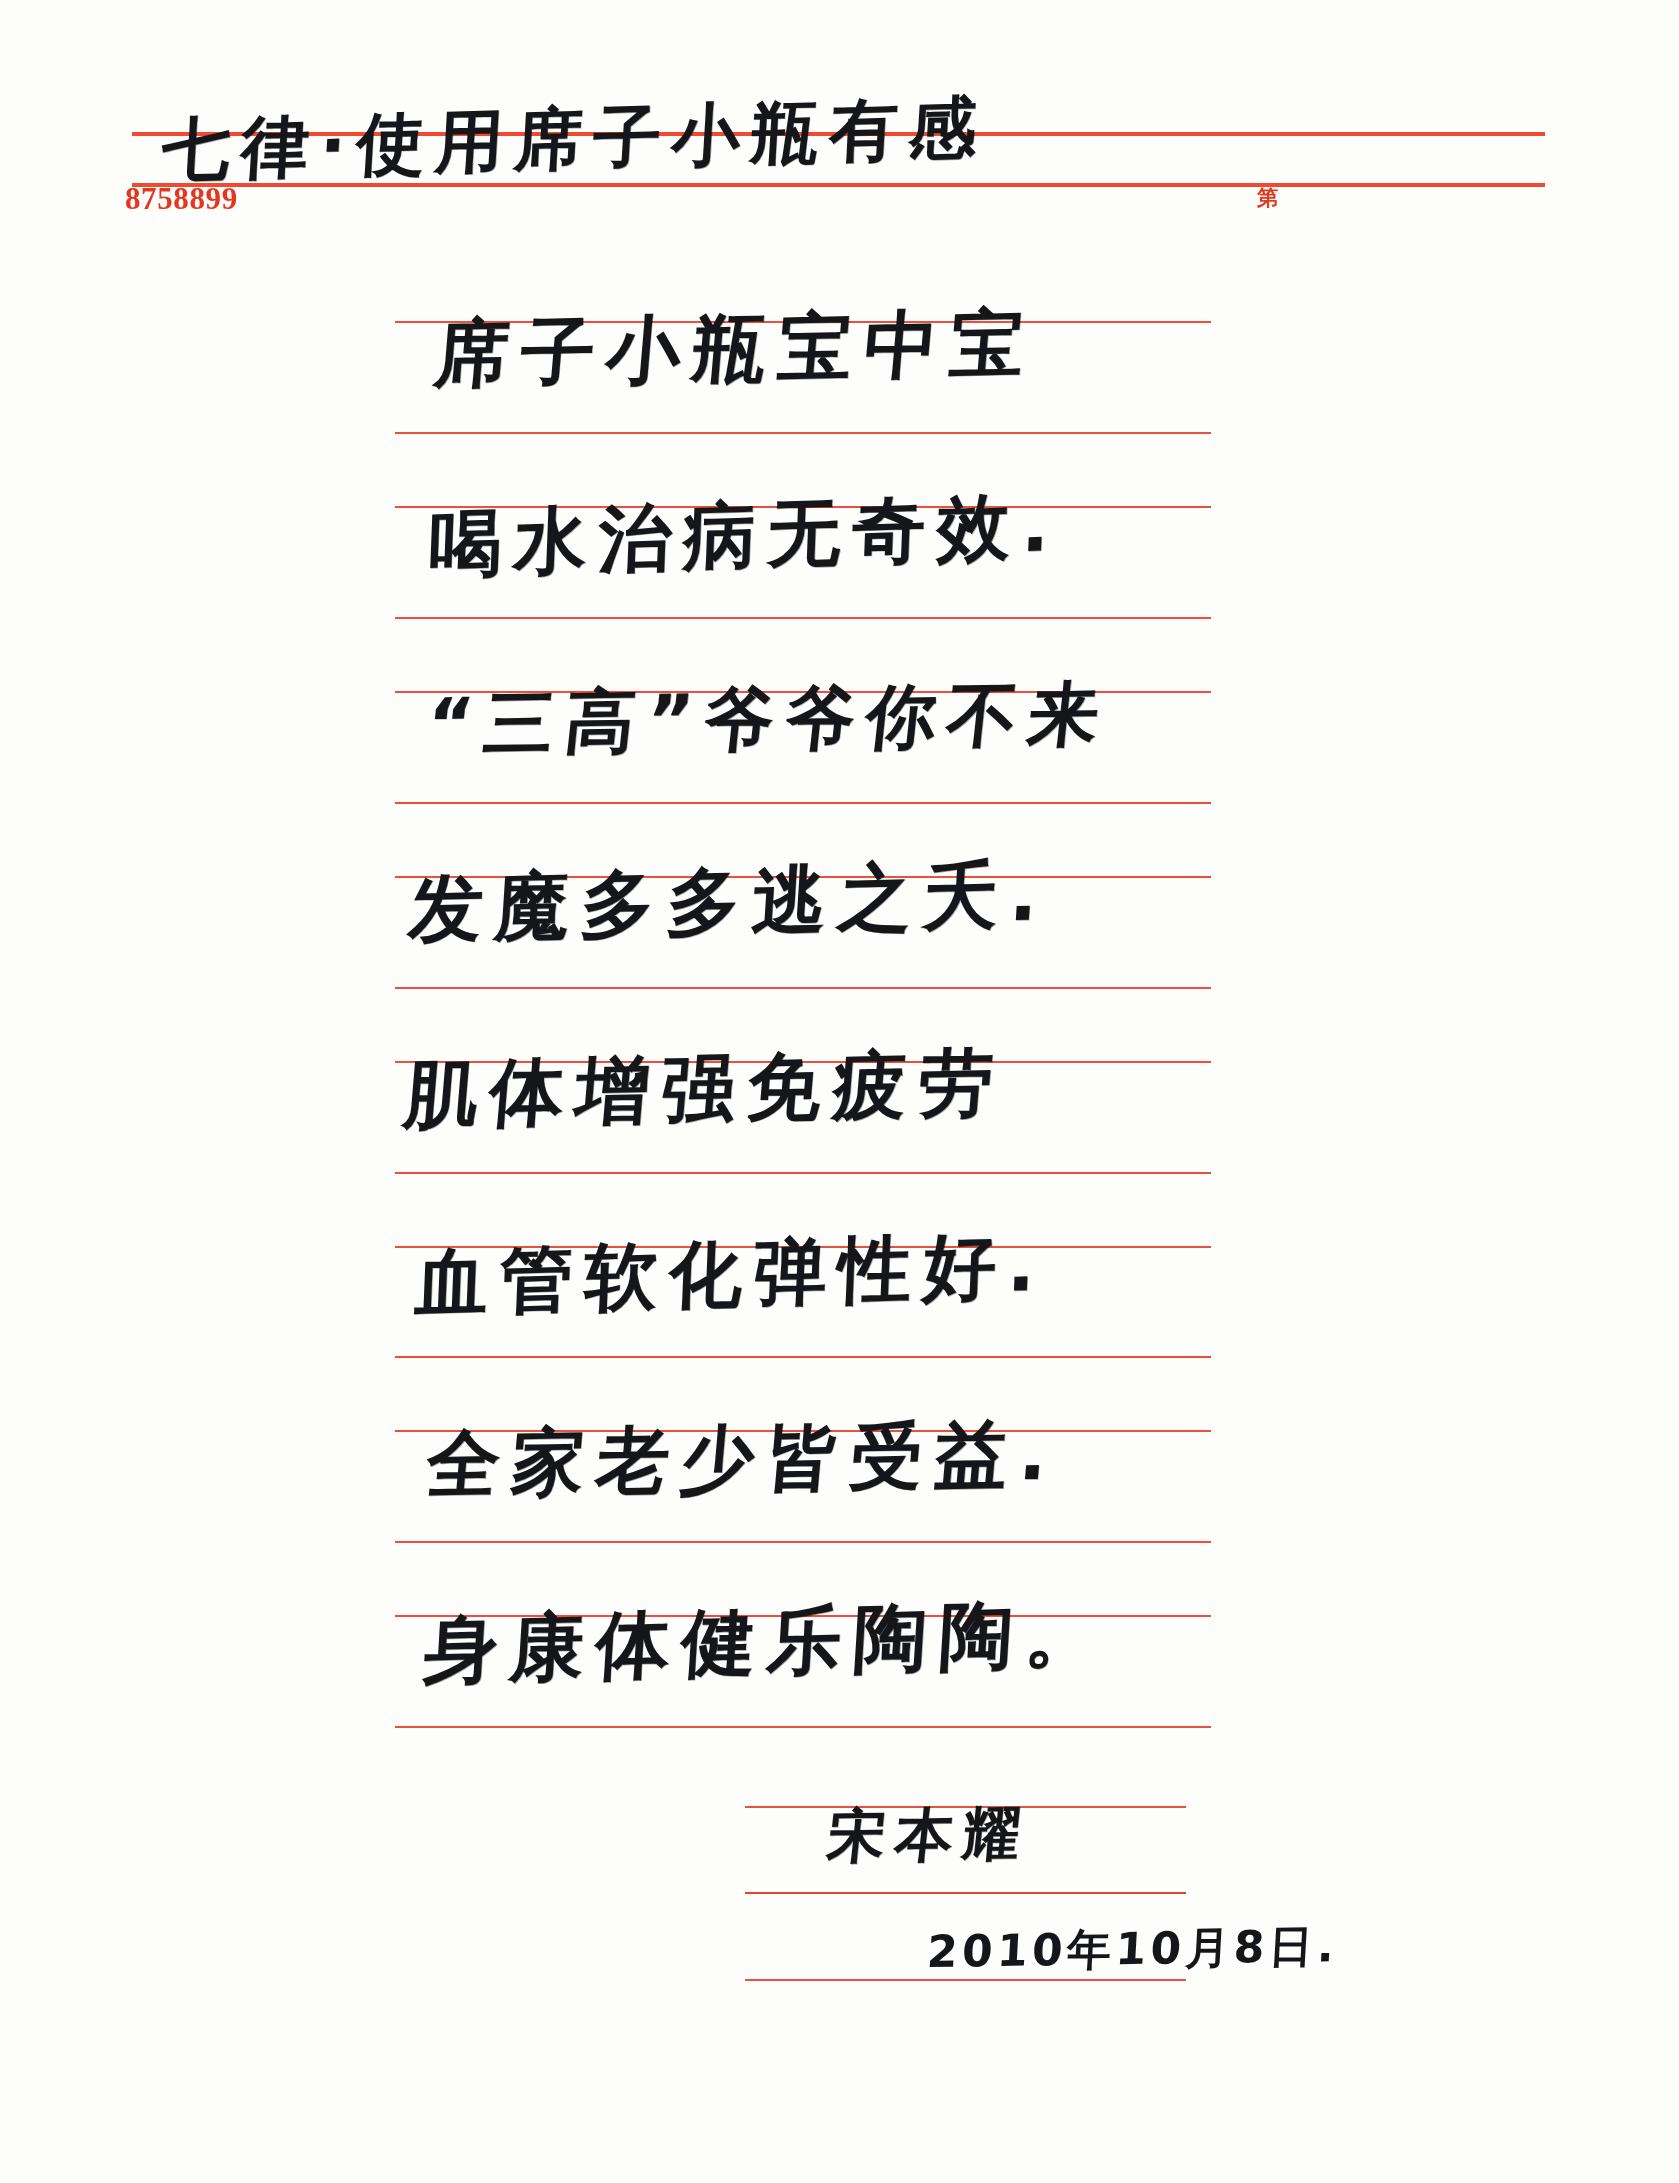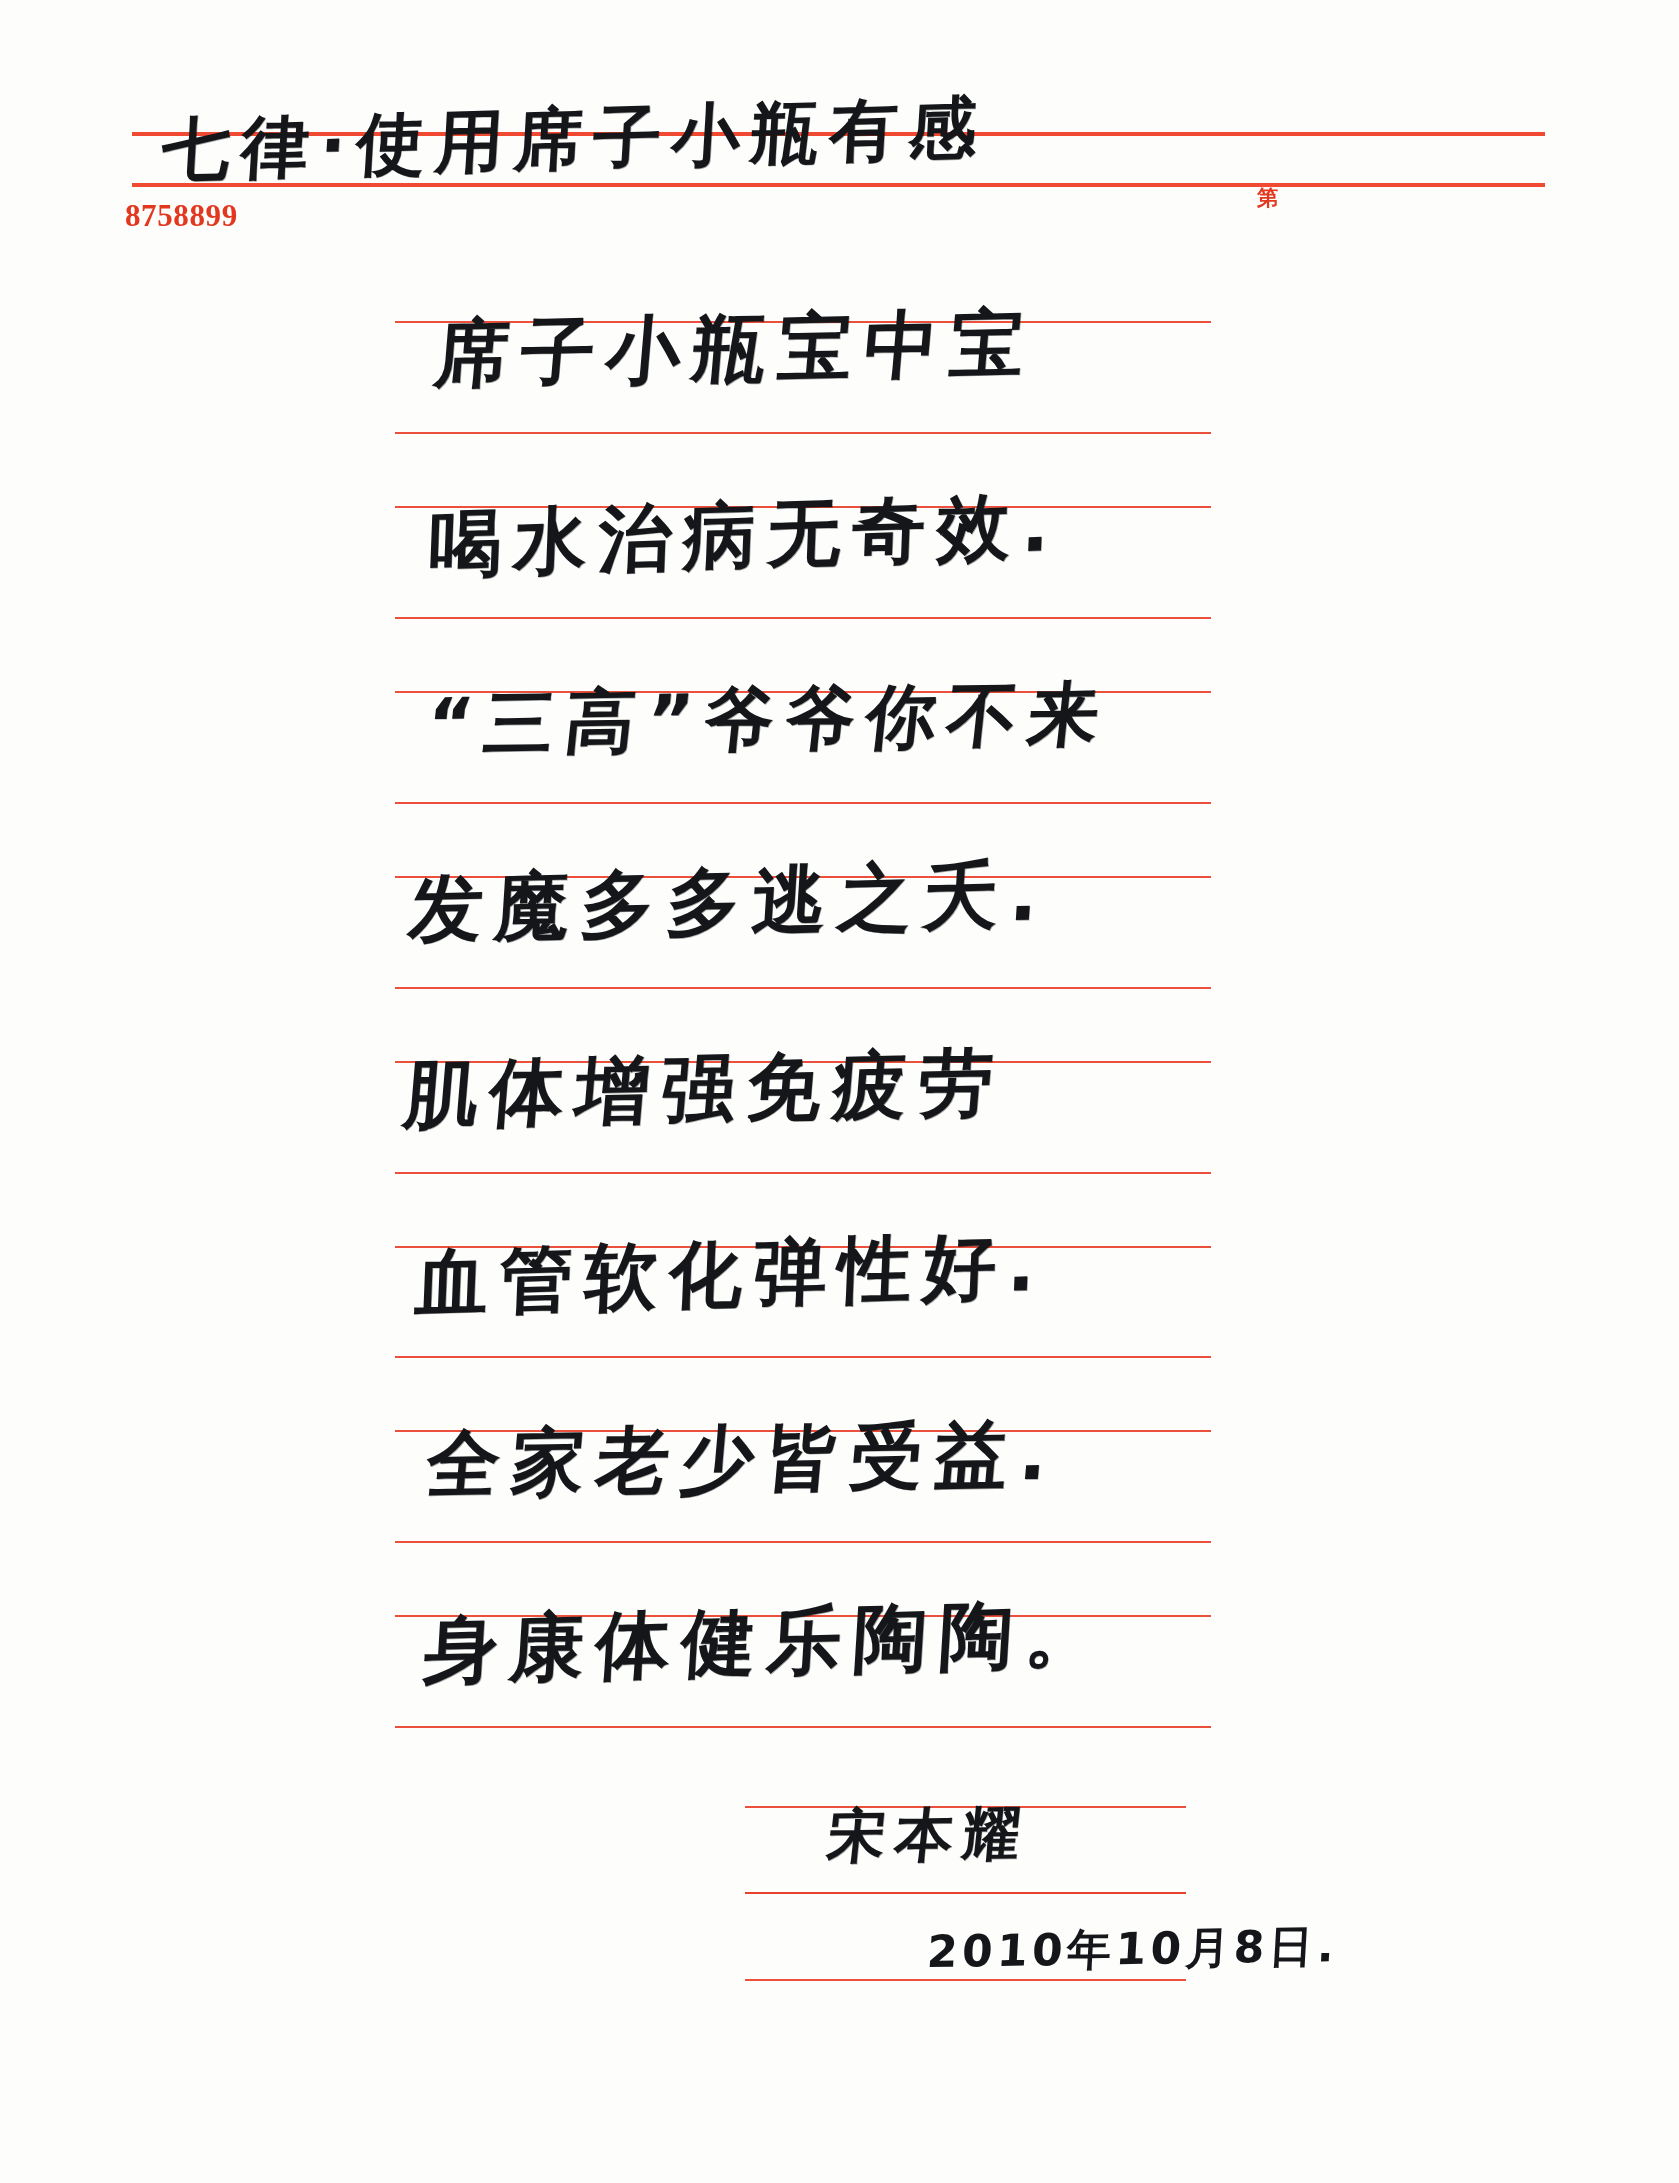--- a/index.html
+++ b/index.html
@@ -117,21 +117,21 @@
       <div class="rule" style="left: 395px; top: 1430px; width: 816px;"></div>
       <div class="rule" style="left: 395px; top: 1541px; width: 816px;"></div>
       <div class="rule" style="left: 395px; top: 1615px; width: 816px;"></div>
       <div class="rule" style="left: 395px; top: 1726px; width: 816px;"></div>
       <div class="rule" style="left: 745px; top: 1806px; width: 441px;"></div>
       <div class="rule" style="left: 745px; top: 1892px; width: 441px;"></div>
       <div class="rule" style="left: 745px; top: 1892px; width: 441px;"></div>
       <div class="rule" style="left: 745px; top: 1979px; width: 441px;"></div>
     </div>
 
-  <div class="stamp-number" style="left:125px; top:198px;">8758899</div>
+  <div class="stamp-number" style="left:125px; top:181px;">8758899</div>
 
   <div class="page-mark" style="left:1257px; top:183px;">第</div>
 
   <div class="hand title-line r1" style="left:162px; top:105px;">七律·使用席子小瓶有感</div>
 
   <div class="hand r2" style="left:435px; top:311px;  font-size:74px;">席子小瓶宝中宝</div>
 
   <div class="hand r3" style="left:429px; top:498px;  font-size:73px;">喝水治病无奇效.</div>
 
   <div class="hand r4" style="left:427px; top:684px;  font-size:70px;">“三高”爷爷你不来</div>

